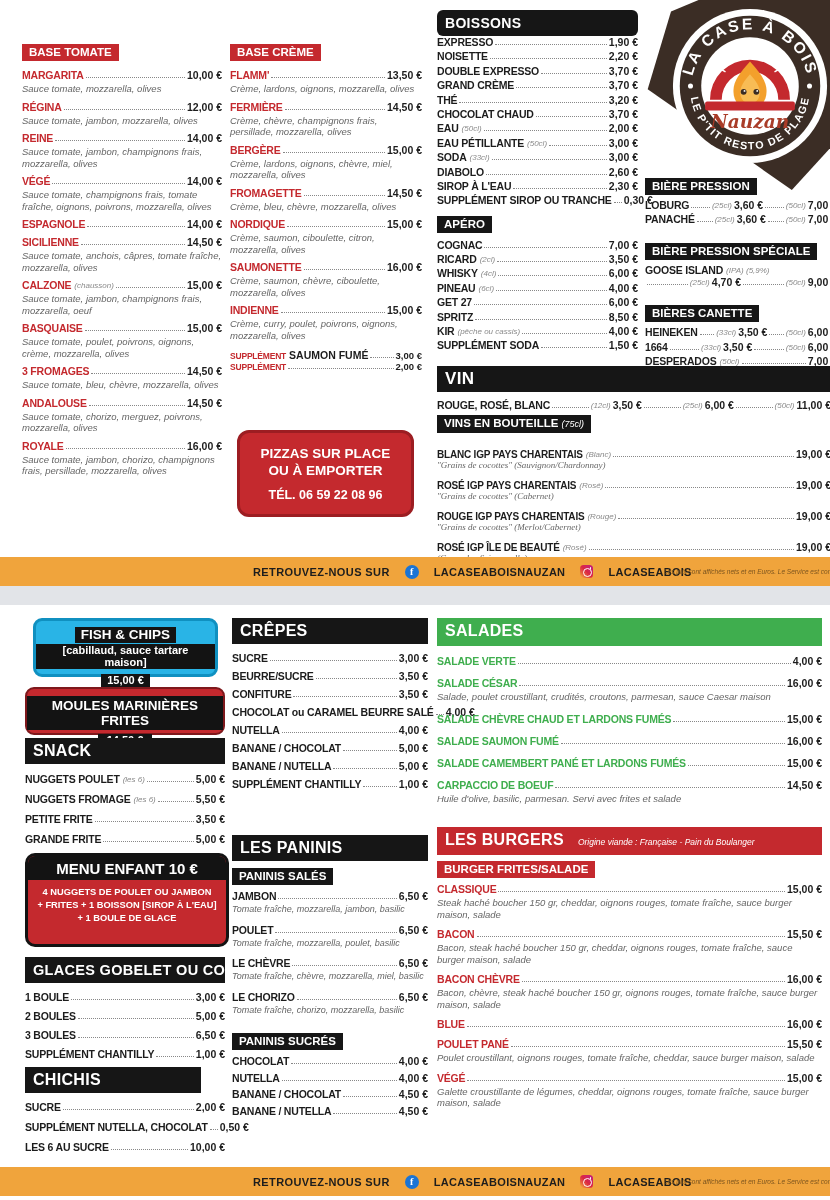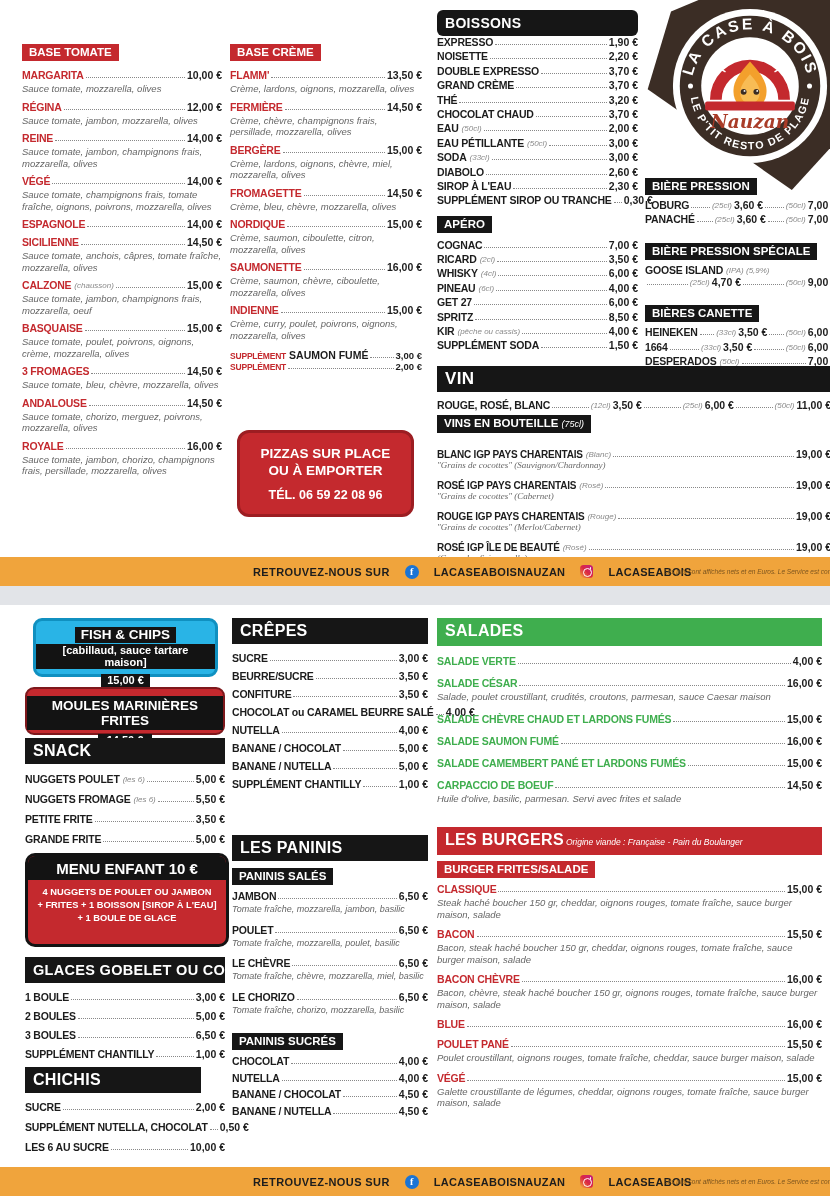--- a/index.html
+++ b/index.html
@@ -132,21 +132,21 @@
   .psales-items .mi{ margin-bottom:9px; }
   .psales-items .mi-desc{ font-size:9px; line-height:10.5px; }
   .psucres-chip{ position:absolute; left:232px; top:428px; }
   .psucres-items{ position:absolute; left:232px; top:450px; width:196px; }
   .psucres-items .mi{ margin-bottom:4.5px; }
 
   .salades-h{ position:absolute; left:437px; top:13px; width:385px; height:28px; }
   .salades-items{ position:absolute; left:437px; top:50px; width:385px; }
   .salades-items .mi{ margin-bottom:10px; }
 
-  .burgers-h{ position:absolute; left:437px; top:222px; width:385px; display:flex; align-items:baseline; gap:2px; }
+  .burgers-h{ position:absolute; left:437px; top:222px; width:385px; display:flex; align-items:baseline; gap:14px; }
   .burgers-h .note{ font-weight:normal; font-style:italic; font-size:8.5px; letter-spacing:0; }
   .bchip{ position:absolute; left:437px; top:256px; }
   .burgers-items{ position:absolute; left:437px; top:278px; width:385px; }
   .burgers-items .mi{ margin-bottom:8px; }
 </style>
 </head>
 <body>
 
 <div class="sheet">
 

